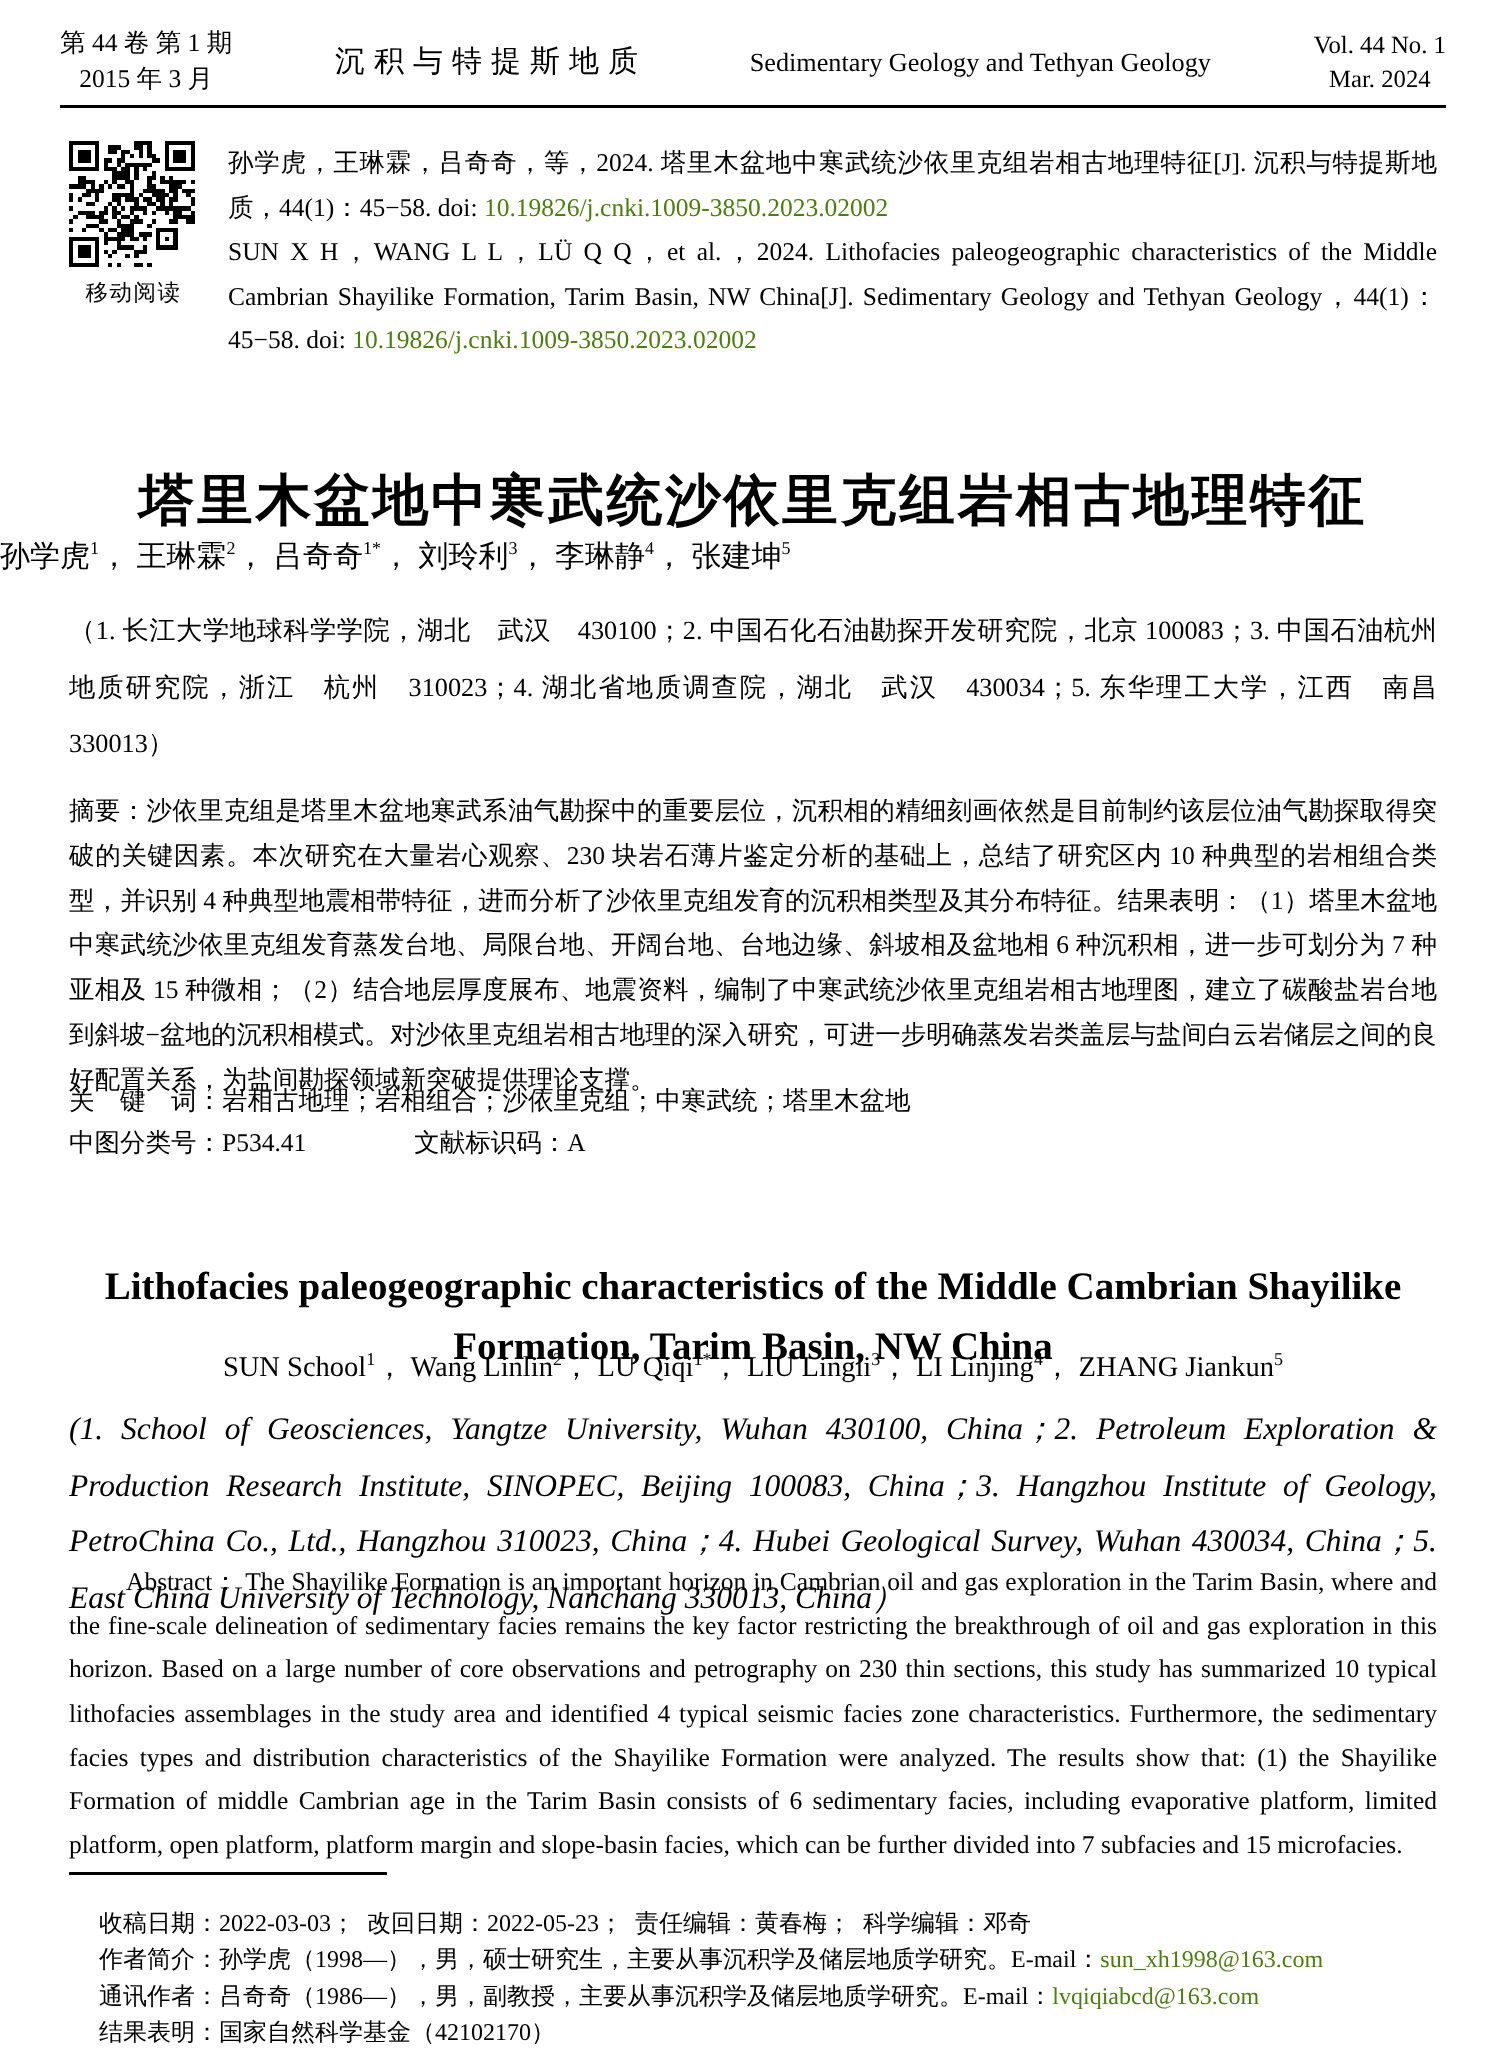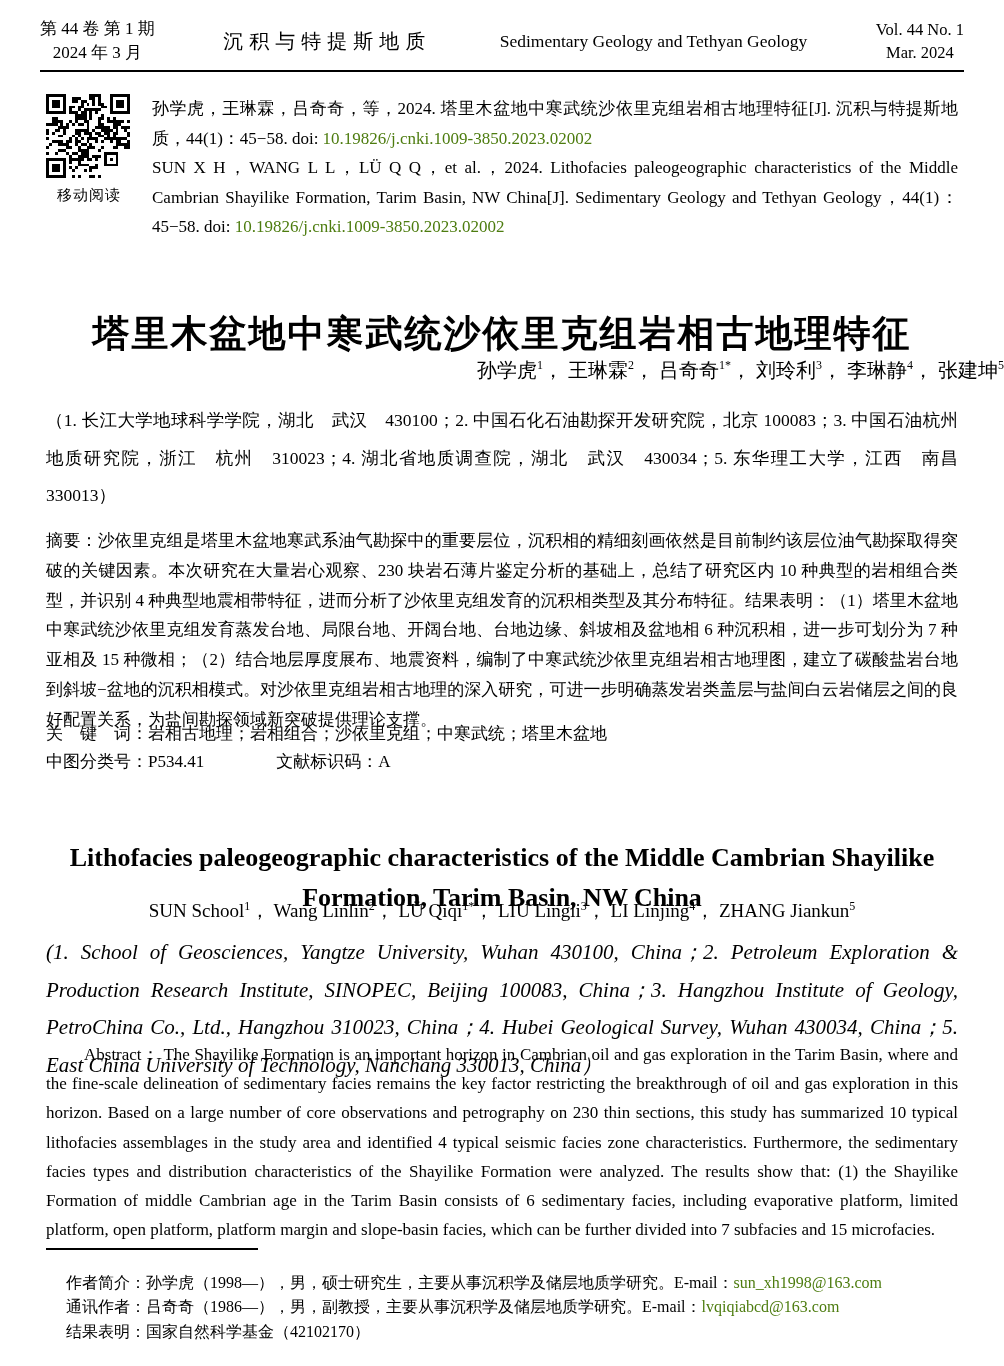--- a/index.html
+++ b/index.html
@@ -31,21 +31,21 @@
     flex:1; font-size:17px; line-height:29.5px; text-align:justify;
   }
   a.bluelink, .bluelink { color:#4d7c0f; text-decoration:none; cursor:pointer; word-break:break-all; }
 
   
   .cn-title {
     left:0; right:0; top:281px; text-align:center;
     font-family:"Liberation Sans","DejaVu Sans",sans-serif;
     font-weight:bold; font-size:37px; letter-spacing:2px;margin-top:28px;
   }
-  .cn-authors { left:0; right:0; top:357px; text-align:right; font-size:20px; }
+  .cn-authors { left:0; right:0; top:357px; text-align:left; font-size:20px; }
   .cn-authors sup, .en-authors sup { font-size:12px; }
   .cn-affil {
     left:46px; right:46px; top:402px;
     font-size:17.5px; line-height:37.5px; text-align:justify;
   }
 
   
   .cn-abstract { left:46px; right:46px; top:526px; font-size:17px; line-height:29.8px; text-align:justify; }
   .blabel { font-family:"Liberation Sans","DejaVu Sans",sans-serif; font-weight:normal; }
   .cn-keywords { left:46px; right:46px; top:722px; font-size:17px; }
@@ -70,21 +70,21 @@
   .footer { left:66px; right:46px; top:1271px; font-size:16px; line-height:24.3px; }
   .footer .seg { margin-right:8px; }
   .qr-box svg { display:block; width:84px; height:84px; }
 </style>
 </head>
 <body>
 
 <div class="abs jheader">
   <div class="jh-col">
     <div>第 44 卷 第 1 期</div>
-    <div>2024 年 3 月</div>
+    <div>2015 年 3 月</div>
   </div>
   <div class="jh-col jh-cn-name">沉积与特提斯地质</div>
   <div class="jh-col jh-en-name">Sedimentary Geology and Tethyan Geology</div>
   <div class="jh-col jh-right">
     <div>Vol. 44 No. 1</div>
     <div>Mar. 2024</div>
   </div>
 </div>
 
 <div class="abs citation">
@@ -408,20 +408,23 @@
 <div class="abs en-affil">(1.  School of Geosciences, Yangtze University, Wuhan 430100, China；2.  Petroleum Exploration &amp; Production Research Institute, SINOPEC, Beijing 100083, China；3.  Hangzhou Institute of Geology, PetroChina Co., Ltd., Hangzhou 310023, China；4.  Hubei Geological Survey, Wuhan 430034, China；5.  East China University of Technology, Nanchang 330013, China）</div>
 
 <div class="abs en-abstract">
   <span class="blabel">Abstract：</span> <span>The Shayilike Formation is an important horizon in Cambrian oil and gas exploration in the Tarim Basin, where and the fine-scale delineation of sedimentary facies remains the key factor restricting the breakthrough of oil and gas exploration in this horizon. Based on a large number of core observations and petrography on 230 thin sections, this study has summarized 10 typical lithofacies assemblages in the study area and identified 4 typical seismic facies zone characteristics. Furthermore, the sedimentary facies types and distribution characteristics of the Shayilike Formation were analyzed. The results show that: (1) the Shayilike Formation of middle Cambrian age in the Tarim Basin consists of 6  sedimentary facies, including evaporative platform, limited platform, open platform, platform margin and slope-basin facies, which can be further divided into 7 subfacies and 15 microfacies.</span>
 </div>
 
 <div class="abs fn-rule"></div>
 
 <div class="abs footer">
   <div>
+    <span class="blabel">收稿日期：</span><span class="seg">2022-03-03；</span><span class="blabel">改回日期：</span><span class="seg">2022-05-23；</span><span class="blabel">责任编辑：</span><span class="seg">黄春梅；</span><span class="blabel">科学编辑：</span><span>邓奇</span>
+  </div>
+  <div>
     <span class="blabel">作者简介：</span><span>孙学虎（1998—），男，硕士研究生，主要从事沉积学及储层地质学研究。E-mail：</span><a class="bluelink">sun_xh1998@163.com</a>
   </div>
   <div>
     <span class="blabel">通讯作者：</span><span>吕奇奇（1986—），男，副教授，主要从事沉积学及储层地质学研究。E-mail：</span><a class="bluelink">lvqiqiabcd@163.com</a>
   </div>
   <div>
     <span class="blabel">结果表明：</span><span>国家自然科学基金（42102170）</span>
   </div>
 </div>
 

